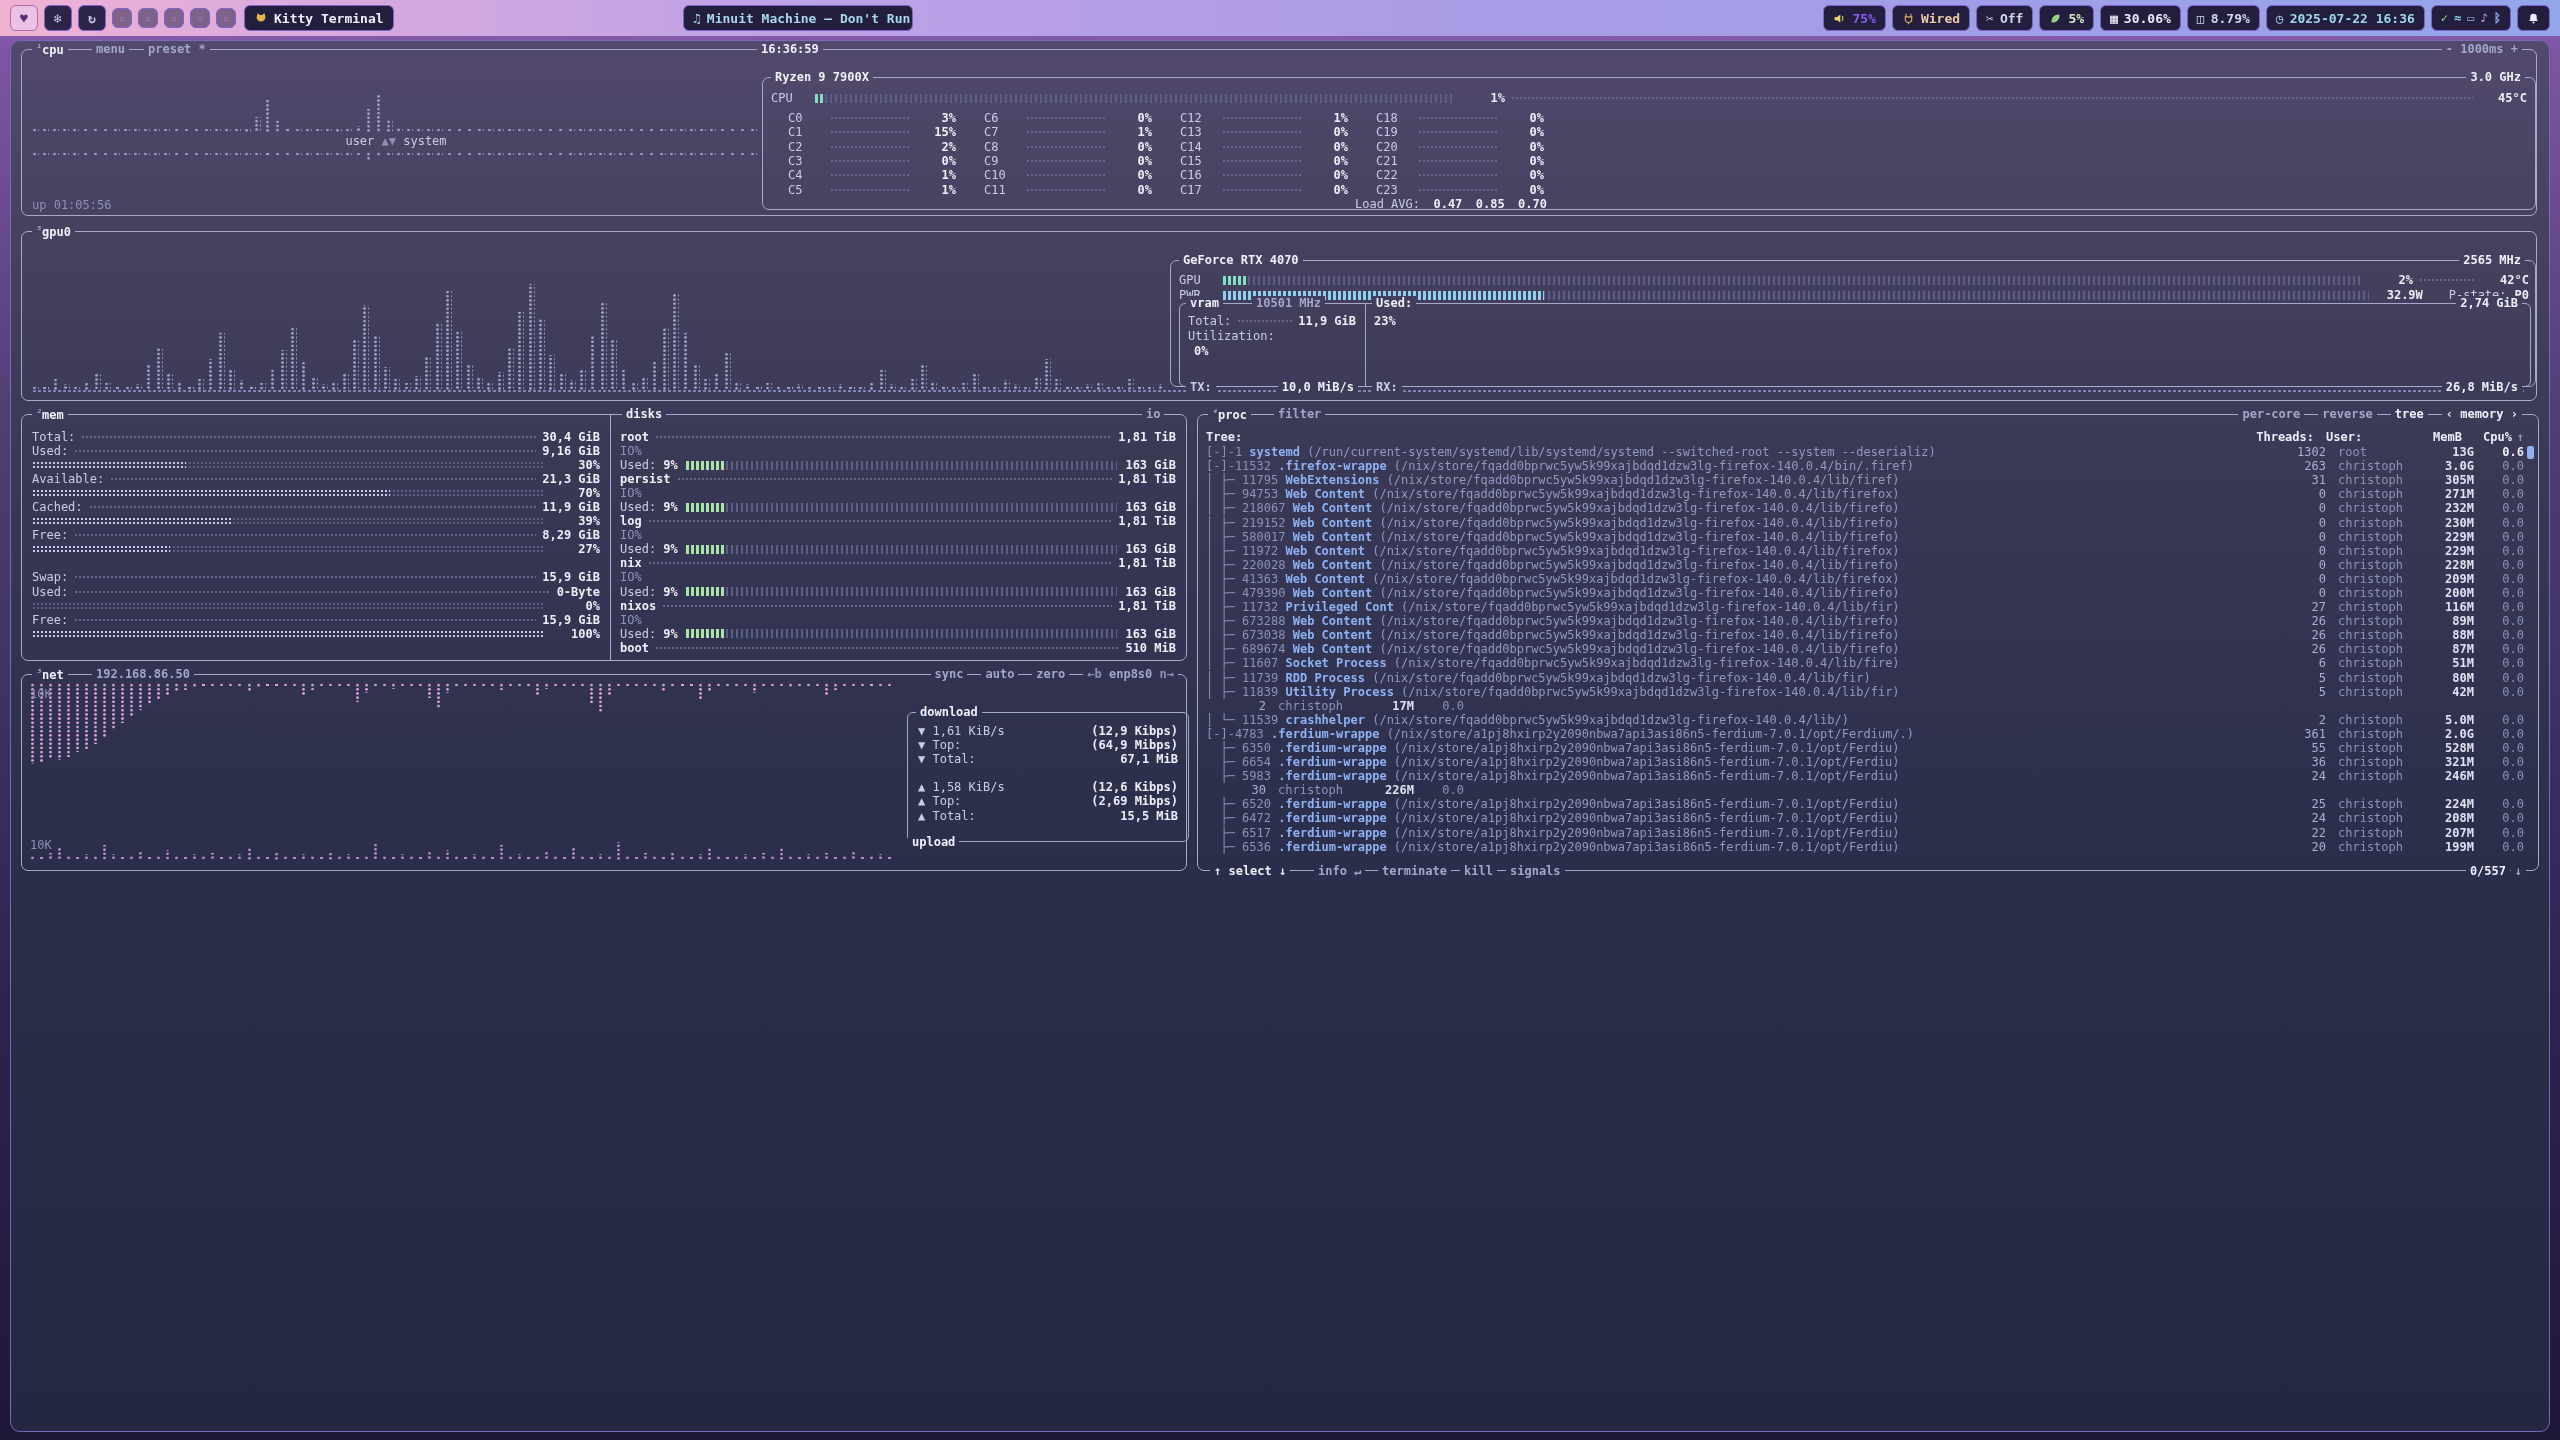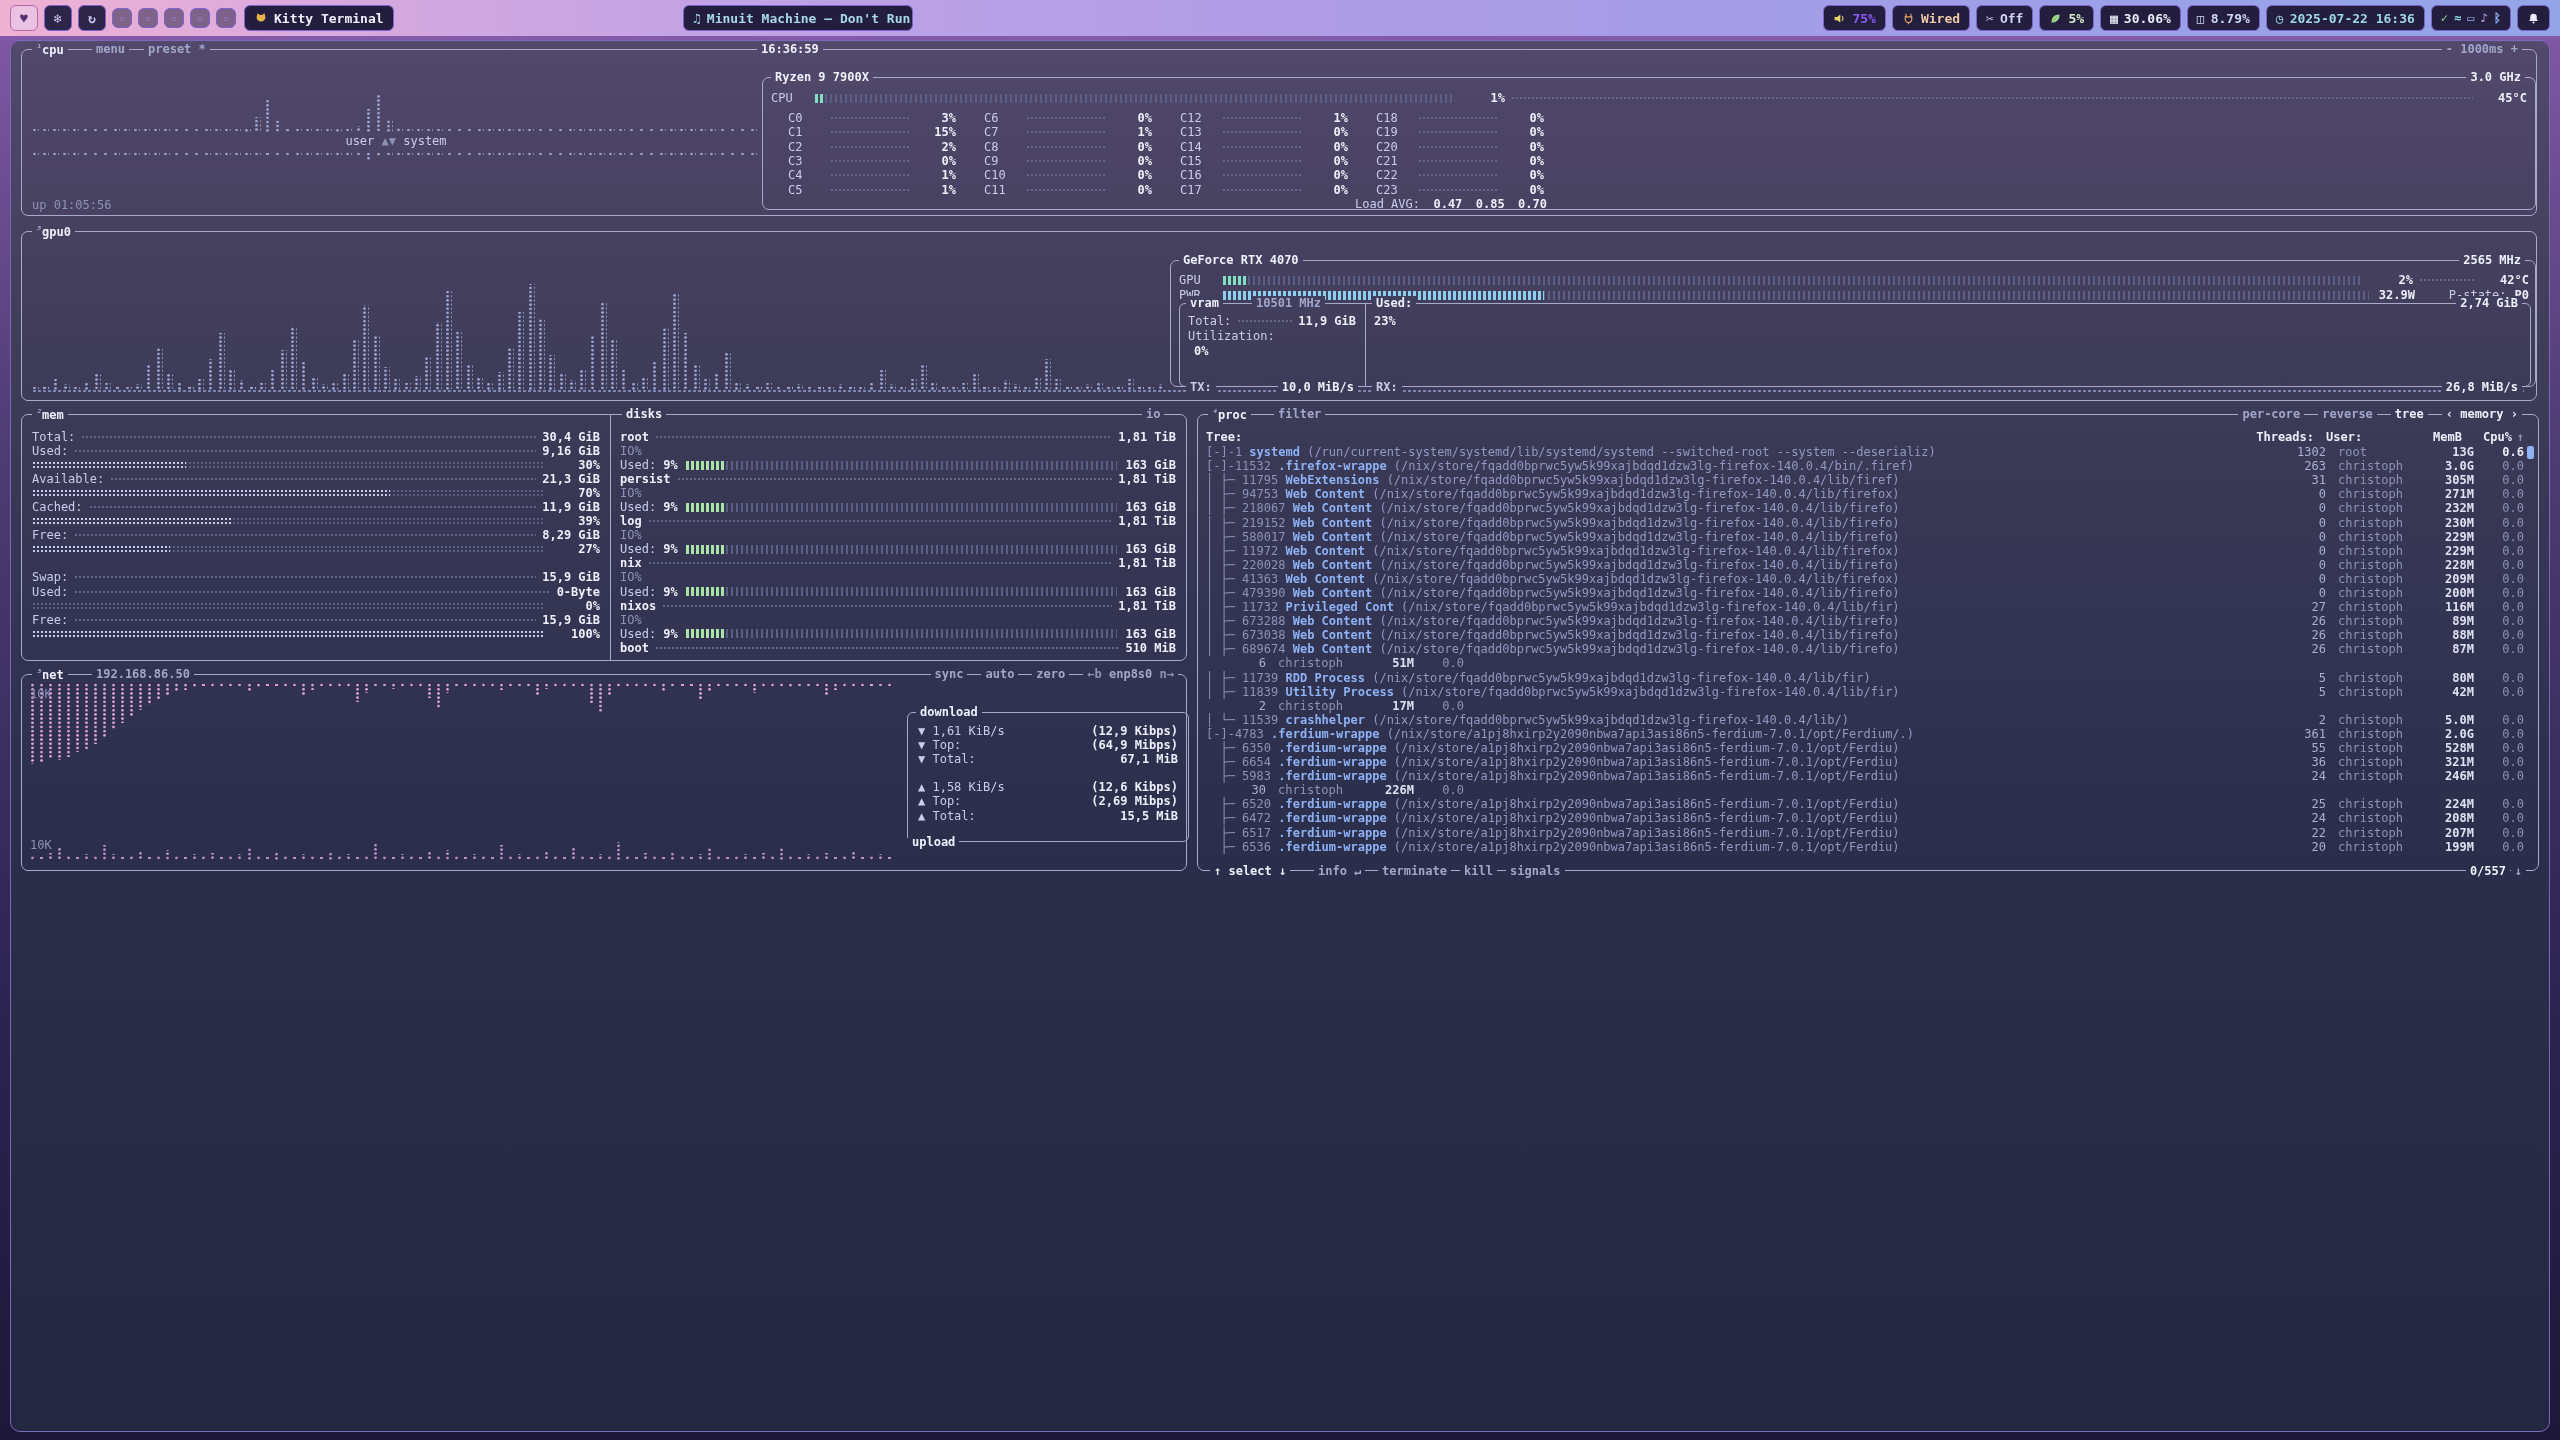--- a/index.html
+++ b/index.html
@@ -659,21 +659,21 @@
             </div>
           <span class="val w40">2%</span>
           <div class="leader fix" style="width:56px"></div>
           <span class="val w48">42°C</span>
         </div>
         <div class="gpanel-row" style="top:27px">
           <span class="lbl" style="width:34px">PWR</span>
           <div class="bar-track">
               <div class="bar-fill" id="pwr-fill" style="--fc: #8ccfee; width: 28%;"></div>
             </div>
-          <span class="val" style="width:52px;text-align:left">32.9W</span>
+          <span class="val" style="width:52px;text-align:center">32.9W</span>
           <span class="lbl" style="margin-left:18px">P-state:</span>
           <span class="val" style="margin-left:8px">P0</span>
         </div>
 
         <div id="vram-box">
           <span class="chip" style="left:6px">vram</span>
           <span class="chip dim" style="left:72px">10501 MHz</span>
           <span class="chip" style="left:192px">Used:</span>
           <span class="chip" style="right:8px">2,74 GiB</span>
           <div id="vram-divider"></div>
@@ -989,21 +989,21 @@
           <div class="prow"><div class="pc-main"><span class="tree">│ ├─ 219152 </span><span class="pname">Web Content</span><span class="pcmd"> (/nix/store/fqadd0bprwc5yw5k99xajbdqd1dzw3lg-firefox-140.0.4/lib/firefo)</span></div><span class="pc-th dim2">0</span><span class="pc-u dim">christoph</span><span class="pc-m memv">230M</span><span class="pc-c dim">0.0</span></div>
           <div class="prow"><div class="pc-main"><span class="tree">│ ├─ 580017 </span><span class="pname">Web Content</span><span class="pcmd"> (/nix/store/fqadd0bprwc5yw5k99xajbdqd1dzw3lg-firefox-140.0.4/lib/firefo)</span></div><span class="pc-th dim2">0</span><span class="pc-u dim">christoph</span><span class="pc-m memv">229M</span><span class="pc-c dim">0.0</span></div>
           <div class="prow"><div class="pc-main"><span class="tree">│ ├─ 11972 </span><span class="pname">Web Content</span><span class="pcmd"> (/nix/store/fqadd0bprwc5yw5k99xajbdqd1dzw3lg-firefox-140.0.4/lib/firefox)</span></div><span class="pc-th dim2">0</span><span class="pc-u dim">christoph</span><span class="pc-m memv">229M</span><span class="pc-c dim">0.0</span></div>
           <div class="prow"><div class="pc-main"><span class="tree">│ ├─ 220028 </span><span class="pname">Web Content</span><span class="pcmd"> (/nix/store/fqadd0bprwc5yw5k99xajbdqd1dzw3lg-firefox-140.0.4/lib/firefo)</span></div><span class="pc-th dim2">0</span><span class="pc-u dim">christoph</span><span class="pc-m memv">228M</span><span class="pc-c dim">0.0</span></div>
           <div class="prow"><div class="pc-main"><span class="tree">│ ├─ 41363 </span><span class="pname">Web Content</span><span class="pcmd"> (/nix/store/fqadd0bprwc5yw5k99xajbdqd1dzw3lg-firefox-140.0.4/lib/firefox)</span></div><span class="pc-th dim2">0</span><span class="pc-u dim">christoph</span><span class="pc-m memv">209M</span><span class="pc-c dim">0.0</span></div>
           <div class="prow"><div class="pc-main"><span class="tree">│ ├─ 479390 </span><span class="pname">Web Content</span><span class="pcmd"> (/nix/store/fqadd0bprwc5yw5k99xajbdqd1dzw3lg-firefox-140.0.4/lib/firefo)</span></div><span class="pc-th dim2">0</span><span class="pc-u dim">christoph</span><span class="pc-m memv">200M</span><span class="pc-c dim">0.0</span></div>
           <div class="prow"><div class="pc-main"><span class="tree">│ ├─ 11732 </span><span class="pname">Privileged Cont</span><span class="pcmd"> (/nix/store/fqadd0bprwc5yw5k99xajbdqd1dzw3lg-firefox-140.0.4/lib/fir)</span></div><span class="pc-th dim2">27</span><span class="pc-u dim">christoph</span><span class="pc-m memv">116M</span><span class="pc-c dim">0.0</span></div>
           <div class="prow"><div class="pc-main"><span class="tree">│ ├─ 673288 </span><span class="pname">Web Content</span><span class="pcmd"> (/nix/store/fqadd0bprwc5yw5k99xajbdqd1dzw3lg-firefox-140.0.4/lib/firefo)</span></div><span class="pc-th dim2">26</span><span class="pc-u dim">christoph</span><span class="pc-m memv">89M</span><span class="pc-c dim">0.0</span></div>
           <div class="prow"><div class="pc-main"><span class="tree">│ ├─ 673038 </span><span class="pname">Web Content</span><span class="pcmd"> (/nix/store/fqadd0bprwc5yw5k99xajbdqd1dzw3lg-firefox-140.0.4/lib/firefo)</span></div><span class="pc-th dim2">26</span><span class="pc-u dim">christoph</span><span class="pc-m memv">88M</span><span class="pc-c dim">0.0</span></div>
           <div class="prow"><div class="pc-main"><span class="tree">│ ├─ 689674 </span><span class="pname">Web Content</span><span class="pcmd"> (/nix/store/fqadd0bprwc5yw5k99xajbdqd1dzw3lg-firefox-140.0.4/lib/firefo)</span></div><span class="pc-th dim2">26</span><span class="pc-u dim">christoph</span><span class="pc-m memv">87M</span><span class="pc-c dim">0.0</span></div>
-          <div class="prow"><span class="pc-th dim2">6</span><span class="pc-u dim">christoph</span><span class="pc-m memv">51M</span><span class="pc-c dim">0.0</span></div>
+          <div class="prow"><div class="pc-main"><span class="tree">│ ├─ 11607 </span><span class="pname">Socket Process</span><span class="pcmd"> (/nix/store/fqadd0bprwc5yw5k99xajbdqd1dzw3lg-firefox-140.0.4/lib/fire)</span></div><span class="pc-th dim2">6</span><span class="pc-u dim">christoph</span><span class="pc-m memv">51M</span><span class="pc-c dim">0.0</span></div>
           <div class="prow"><div class="pc-main"><span class="tree">│ ├─ 11739 </span><span class="pname">RDD Process</span><span class="pcmd"> (/nix/store/fqadd0bprwc5yw5k99xajbdqd1dzw3lg-firefox-140.0.4/lib/fir)</span></div><span class="pc-th dim2">5</span><span class="pc-u dim">christoph</span><span class="pc-m memv">80M</span><span class="pc-c dim">0.0</span></div>
           <div class="prow"><div class="pc-main"><span class="tree">│ ├─ 11839 </span><span class="pname">Utility Process</span><span class="pcmd"> (/nix/store/fqadd0bprwc5yw5k99xajbdqd1dzw3lg-firefox-140.0.4/lib/fir)</span></div><span class="pc-th dim2">5</span><span class="pc-u dim">christoph</span><span class="pc-m memv">42M</span><span class="pc-c dim">0.0</span></div>
           <div class="prow"><span class="pc-th dim2">2</span><span class="pc-u dim">christoph</span><span class="pc-m memv">17M</span><span class="pc-c dim">0.0</span></div>
           <div class="prow"><div class="pc-main"><span class="tree">│ └─ 11539 </span><span class="pname">crashhelper</span><span class="pcmd"> (/nix/store/fqadd0bprwc5yw5k99xajbdqd1dzw3lg-firefox-140.0.4/lib/)</span></div><span class="pc-th dim2">2</span><span class="pc-u dim">christoph</span><span class="pc-m memv">5.0M</span><span class="pc-c dim">0.0</span></div>
           <div class="prow"><div class="pc-main"><span class="tree">[-]-4783 </span><span class="pname">.ferdium-wrappe</span><span class="pcmd"> (/nix/store/a1pj8hxirp2y2090nbwa7api3asi86n5-ferdium-7.0.1/opt/Ferdium/.)</span></div><span class="pc-th dim2">361</span><span class="pc-u dim">christoph</span><span class="pc-m memv">2.0G</span><span class="pc-c dim">0.0</span></div>
           <div class="prow"><div class="pc-main"><span class="tree">  ├─ 6350 </span><span class="pname">.ferdium-wrappe</span><span class="pcmd"> (/nix/store/a1pj8hxirp2y2090nbwa7api3asi86n5-ferdium-7.0.1/opt/Ferdiu)</span></div><span class="pc-th dim2">55</span><span class="pc-u dim">christoph</span><span class="pc-m memv">528M</span><span class="pc-c dim">0.0</span></div>
           <div class="prow"><div class="pc-main"><span class="tree">  ├─ 6654 </span><span class="pname">.ferdium-wrappe</span><span class="pcmd"> (/nix/store/a1pj8hxirp2y2090nbwa7api3asi86n5-ferdium-7.0.1/opt/Ferdiu)</span></div><span class="pc-th dim2">36</span><span class="pc-u dim">christoph</span><span class="pc-m memv">321M</span><span class="pc-c dim">0.0</span></div>
           <div class="prow"><div class="pc-main"><span class="tree">  ├─ 5983 </span><span class="pname">.ferdium-wrappe</span><span class="pcmd"> (/nix/store/a1pj8hxirp2y2090nbwa7api3asi86n5-ferdium-7.0.1/opt/Ferdiu)</span></div><span class="pc-th dim2">24</span><span class="pc-u dim">christoph</span><span class="pc-m memv">246M</span><span class="pc-c dim">0.0</span></div>
           <div class="prow"><span class="pc-th dim2">30</span><span class="pc-u dim">christoph</span><span class="pc-m memv">226M</span><span class="pc-c dim">0.0</span></div>
           <div class="prow"><div class="pc-main"><span class="tree">  ├─ 6520 </span><span class="pname">.ferdium-wrappe</span><span class="pcmd"> (/nix/store/a1pj8hxirp2y2090nbwa7api3asi86n5-ferdium-7.0.1/opt/Ferdiu)</span></div><span class="pc-th dim2">25</span><span class="pc-u dim">christoph</span><span class="pc-m memv">224M</span><span class="pc-c dim">0.0</span></div>

